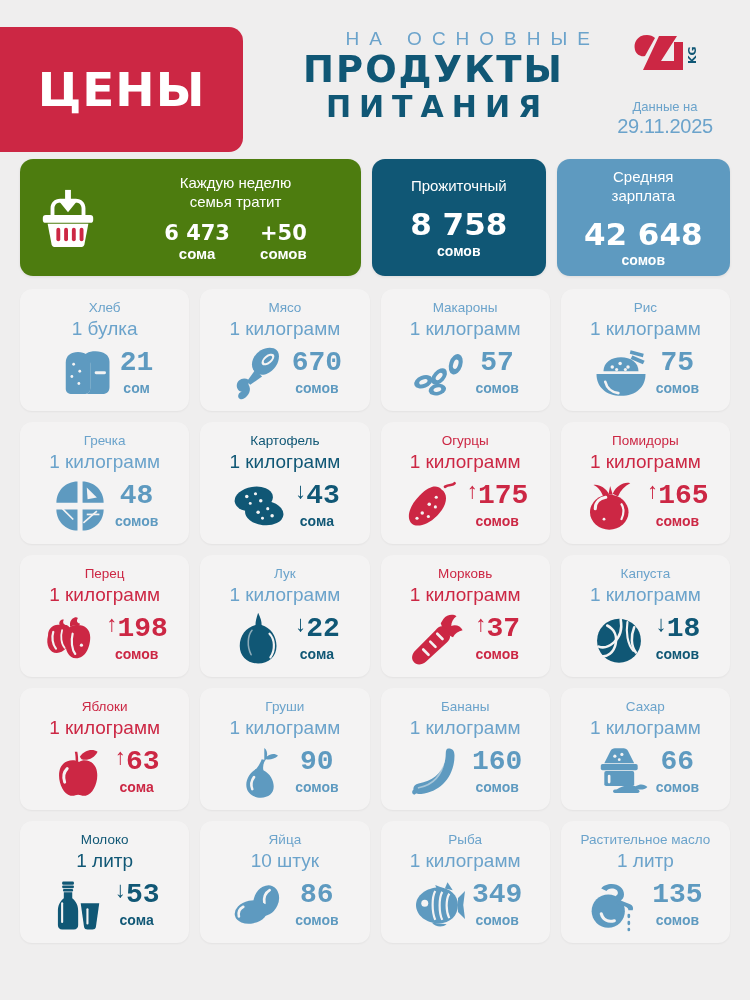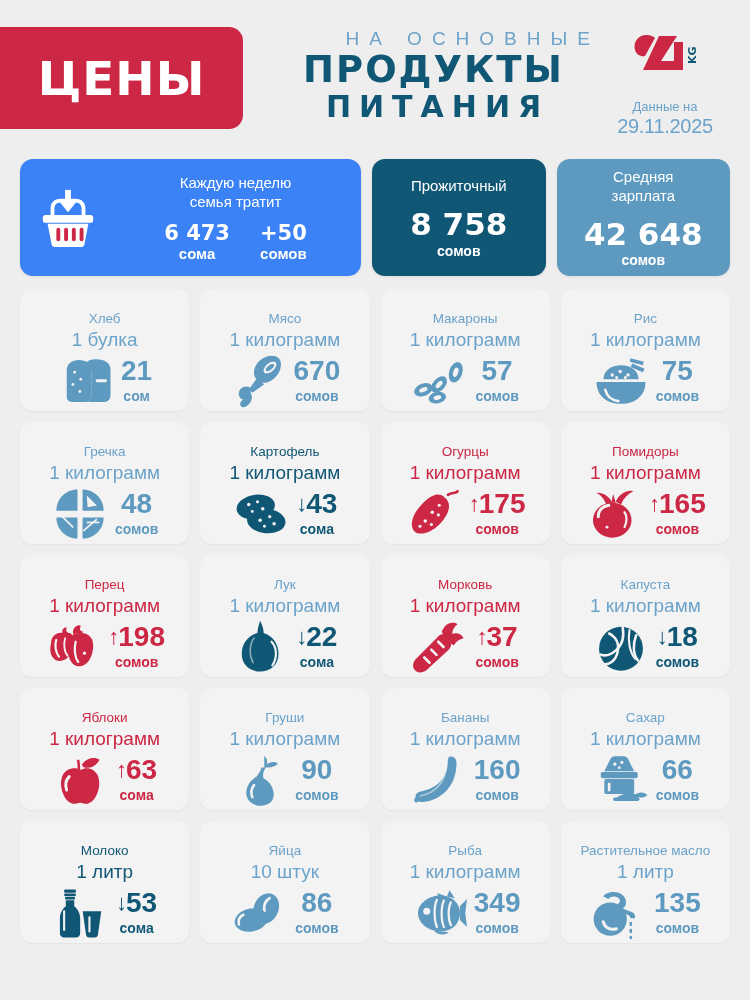--- a/index.html
+++ b/index.html
@@ -11,21 +11,21 @@
   }
   .page { width: 750px; height: 1000px; position: relative; }
 
   
   .header {
     display: flex; align-items: flex-start;
     padding: 27px 20px 0 0;
     height: 155px;
   }
   .title-badge {
-    width: 243px; height: 102px;
+    width: 243px; height: 125px;
     background: #cc2744;
     border-radius: 0 14px 14px 0;
     display: flex; align-items: center; justify-content: center;
     flex: none;
   }
   .title-badge-text {
     color: #ffffff;
     font-size: 47px;
     font-weight: bold;
     letter-spacing: 1px;
@@ -108,33 +108,33 @@
     gap: 11px 11px;
   }
   .pcard {
     background: #f4f3f3;
     border-radius: 12px;
     height: 122px;
     padding: 11px 8px 8px 8px;
     display: flex; flex-direction: column;
     box-shadow: 0 1px 2px rgba(0,0,0,.05);
   }
-  .pname { font-size: 13.5px; text-align: center; line-height: 1.25; font-weight: normal; margin-top: 11px; }
+  .pname { font-size: 13.5px; text-align: center; line-height: 1.25; font-weight: normal; }
   .punit { font-size: 19px; text-align: center; line-height: 1.25; font-weight: normal; }
   .pbody {
     flex: 1;
     display: flex; align-items: center; justify-content: center;
     gap: 6px;
     padding-top: 2px;
   }
   .picon { width: 58px; height: 54px; flex: none; display:flex; align-items:center; justify-content:center; }
   .pvals { display: flex; flex-direction: column; align-items: center; }
   .pvalue {
     font-size: 28px; font-weight: bold; line-height: 1.0;
-    display: flex; align-items: center; font-family:Liberation Sans, sans-serif;
+    display: flex; align-items: flex-start; font-family:Liberation Mono, monospace;
   }
   .arrow { font-size: 22px; font-weight: bold; line-height: 1; margin-right: -1px; }
   .punit2 { font-size: 14px; font-weight: bold; margin-top: 3px; }
 
   
   .t-light  { color: #5e9ac0; }
   .t-dark   { color: #105775; }
   .t-red    { color: #cc2744; }
   .name-light { color: #6ba3cb; }
   .name-dark  { color: #105775; }
@@ -166,21 +166,21 @@
           <text x="50" y="35" font-family="DejaVu Sans, sans-serif" font-size="11" font-weight="bold" fill="#105775" transform="rotate(-90 55 27)">KG</text>
         </svg>
       </div>
       <div class="date-label">Данные на</div>
       <div class="date-value">29.11.2025</div>
     </div>
   </div>
 
   <div class="summary">
 
-    <div class="sum-card wide" style="background:#3b82f6">
+    <div class="sum-card wide" style="background:#4d7c0f">
       <div class="sum-basket">
         <svg width="62" height="62" viewBox="0 0 64 64">
           <rect x="29" y="3" width="6" height="17" fill="#fff"></rect>
           <path d="M32 26 L23 15 L41 15 Z" fill="#fff"></path>
           <path d="M18 22 L18 32 L14 32 L14 22 C14 16 18 12 24 12 L40 12 C46 12 50 16 50 22 L50 32 L46 32 L46 22 C46 19 44 16 40 16 L24 16 C20 16 18 19 18 22 Z" fill="#fff"></path>
           <rect x="6" y="29" width="52" height="8" rx="3" fill="#fff"></rect>
           <path d="M11 38 L53 38 L49 59 C48.6 61 47 62 45 62 L19 62 C17 62 15.4 61 15 59 Z" fill="#fff"></path>
           <rect x="20" y="42" width="4" height="14" rx="2" fill="#cc2744"></rect>
           <rect x="28" y="42" width="4" height="14" rx="2" fill="#cc2744"></rect>
           <rect x="36" y="42" width="4" height="14" rx="2" fill="#cc2744"></rect>

